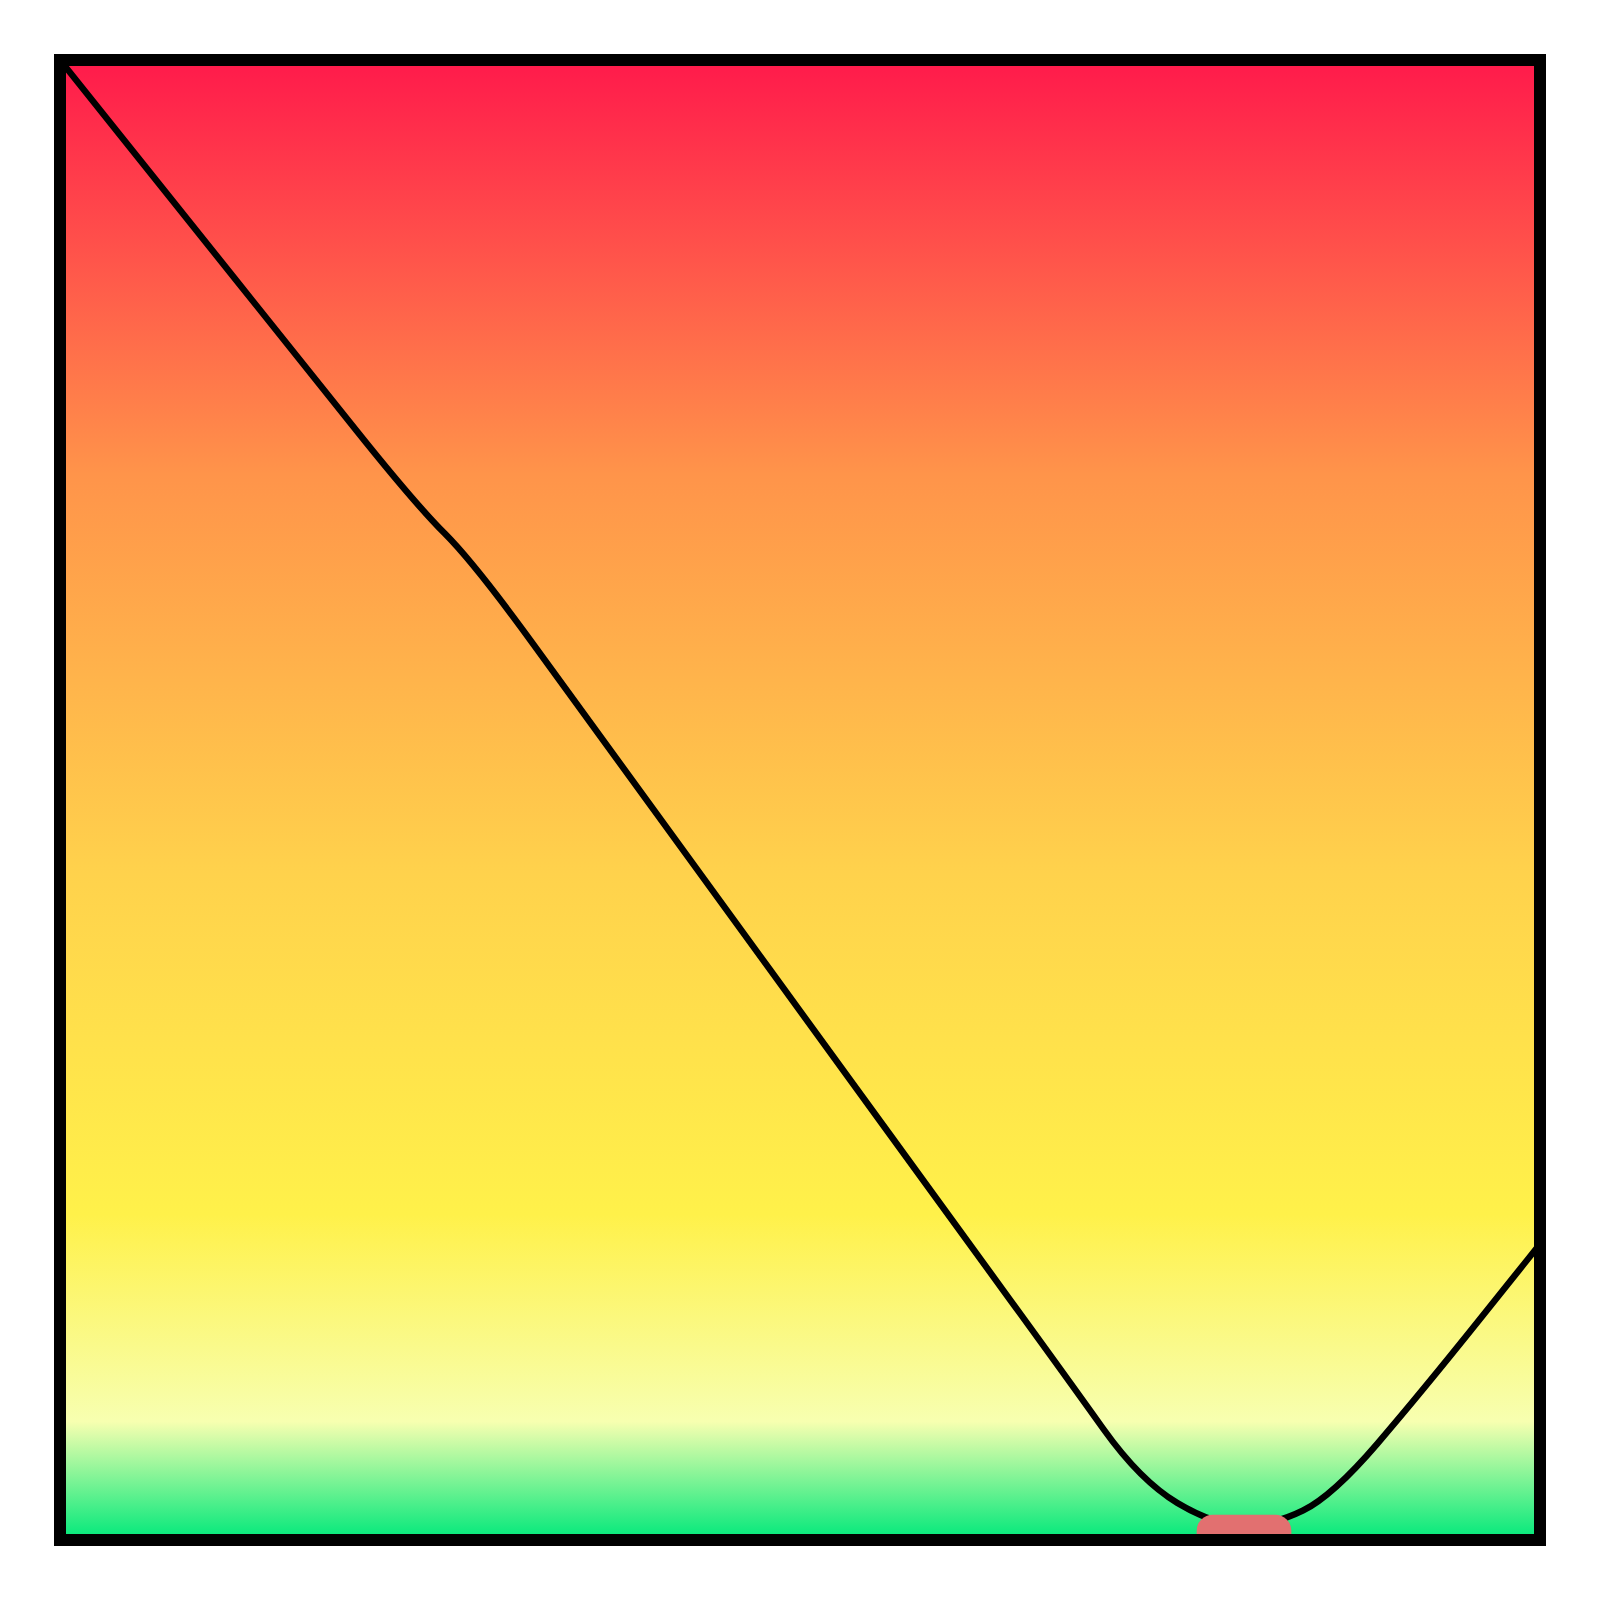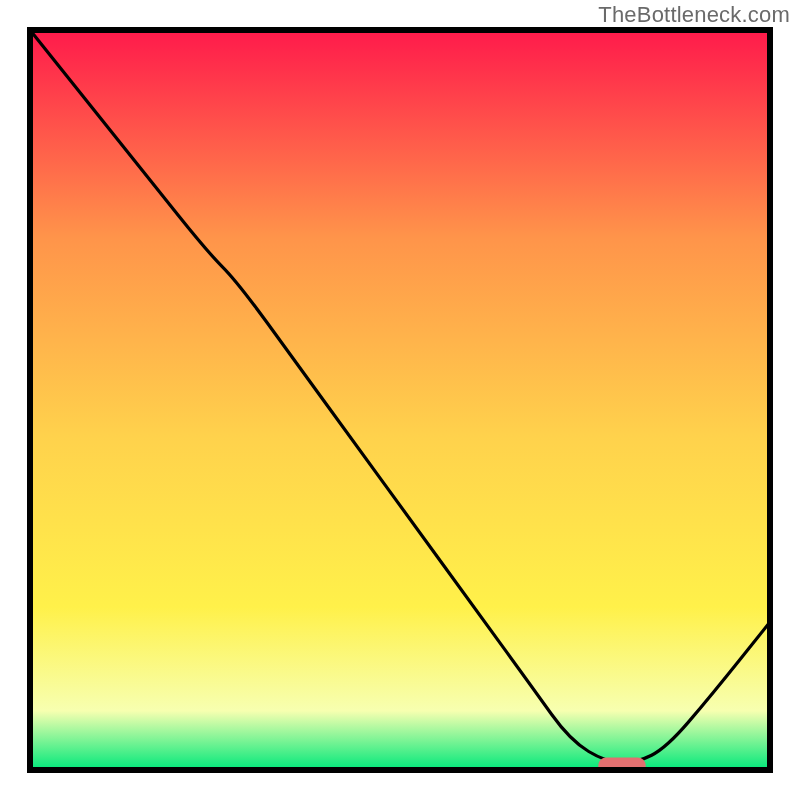--- a/index.html
+++ b/index.html
@@ -30,21 +30,20 @@
   svg {
     position: absolute;
     left: 0;
     top: 0;
   }
 </style>
 </head>
 <body>
 <div class="frame">
 
-<div class="watermark">TheBottleneck.com</div>
 
 <svg id="chart-svg" width="800" height="800" viewBox="0 0 800 800">
   <defs>
     <linearGradient id="bg-grad" x1="0" y1="0" x2="0" y2="1">
       <stop id="g0" offset="0%" stop-color="#ff1a4b"></stop>
       <stop id="g1" offset="28%" stop-color="#ff944a"></stop>
       <stop id="g2" offset="55%" stop-color="#ffd24c"></stop>
       <stop id="g3" offset="78%" stop-color="#fff14a"></stop>
       <stop id="g4" offset="92%" stop-color="#f7ffb0"></stop>
       <stop id="g5" offset="100%" stop-color="#00e87a"></stop>

